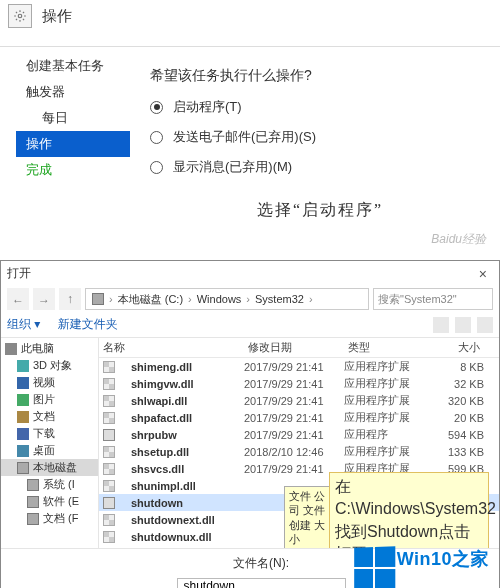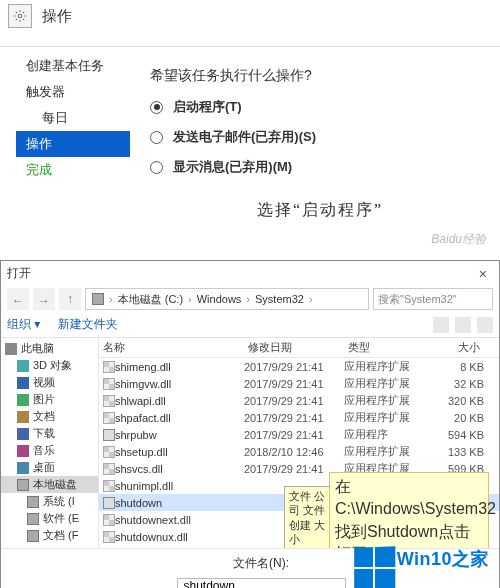--- a/index.html
+++ b/index.html
@@ -13,21 +13,21 @@
   .top-header .title { font-size: 15px; }
   .top-rule { border: 0; border-top: 1px solid #ddd; margin: 14px 0 0 0; }
   .top-body { display: flex; }
   .sidebar { width: 130px; padding-top: 6px; padding-left: 16px; }
   .sidebar .item { padding: 4px 8px 4px 10px; font-size: 13px; }
   .sidebar .sub { padding-left: 26px; }
   .sidebar .active { background: #0a5fcd; color: #fff; }
   .sidebar .last { color: #17a21a; }
   .main { flex: 1; padding: 20px 10px 0 20px; }
   .question { font-size: 14px; margin-bottom: 13px; }
-  .radio-row { display: flex; align-items: center; margin-bottom: 12px; font-size: 13px; font-weight: bold; }
+  .radio-row { display: flex; align-items: center; margin-bottom: 12px; font-size: 13px; }
   .radio { width: 13px; height: 13px; border: 1px solid #555; border-radius: 50%; margin-right: 10px; display: inline-flex; align-items: center; justify-content: center; }
   .radio.checked::after { content: ""; width: 6px; height: 6px; background: #333; border-radius: 50%; display: block; }
   .caption { text-align: center; font-size: 16px; font-family: "SimSun", serif; margin-top: 24px; letter-spacing: 2px; }
   .baidu { position: absolute; right: 14px; bottom: 4px; font-size: 12px; color: #bbb; font-style: italic; }
   
   
   .bottom-panel { width: 500px; height: 336px; position: relative; border: 1px solid #888; background: #fff; overflow: hidden; margin-top: 8px; }
   .dlg-title { display: flex; align-items: center; justify-content: space-between; padding: 4px 6px; font-size: 12px; }
   .dlg-close { font-size: 14px; color: #555; padding: 0 6px; }
   .addrbar { display: flex; align-items: center; padding: 2px 6px; gap: 4px; }
@@ -59,21 +59,21 @@
   
   .filelist { flex: 1; overflow: hidden; font-size: 11px; position: relative; }
   .cols { display: flex; border-bottom: 1px solid #e8e8e8; }
   .cols span { padding: 2px 4px; color: #444; }
   .c-name { width: 145px; }
   .c-date { width: 100px; }
   .c-type { width: 80px; }
   .c-size { width: 60px; text-align: right; }
   .frow { display: flex; align-items: center; height: 17px; }
   .frow.sel { background: #d0e4ff; }
-  .frow .fname { width: 145px; display: flex; align-items: center; gap: 0; padding-left: 4px; }
+  .frow .fname { width: 145px; display: flex; align-items: center; gap: 16px; padding-left: 4px; font-weight: bold; }
   .frow .fdate { width: 100px; color: #555; }
   .frow .ftype { width: 80px; color: #555; }
   .frow .fsize { width: 60px; text-align: right; color: #555; }
   .fico { width: 12px; height: 12px; flex-shrink: 0; display: inline-block; }
   .f-dll { background: conic-gradient(#eee 0 25%, #ccc 0 50%, #eee 0 75%, #ccc 0); border: 1px solid #aaa; }
   .f-exe { background: #ddd; border: 1px solid #888; }
   .tip-left { position:absolute; left: 185px; top: 148px; width: 48px; background:#ffffcc; border:1px solid #aaa; padding:2px 4px; font-size:11px; line-height:1.3;}
   .tip-main { position:absolute; left: 230px; top: 134px; width: 160px; background:#ffffd0; border:1px solid #e0c060; padding:3px 5px; font-size:16px; line-height:1.4; z-index:6;}
   
   .bottombar { display: flex; align-items: center; padding: 6px 8px 4px 30px; gap: 6px; border-top:1px solid #e5e5e5;flex-direction:column; }
@@ -181,24 +181,20 @@
         </div>
         <div class="t-item t-sub">
           <span class="t-ico i-doc"></span>
           <span>文档</span>
         </div>
         <div class="t-item t-sub">
           <span class="t-ico i-dl"></span>
           <span>下载</span>
         </div>
         <div class="t-item t-sub">
-          <span class="t-ico i-mus"></span>
-          <span>音乐</span>
-        </div>
-        <div class="t-item t-sub">
           <span class="t-ico i-desk"></span>
           <span>桌面</span>
         </div>
         <div class="t-item t-sub t-sel">
           <span class="t-ico i-disk"></span>
           <span>本地磁盘</span>
         </div>
         <div class="t-item t-sub2">
           <span class="t-ico i-disk"></span>
           <span>系统 (I</span>

